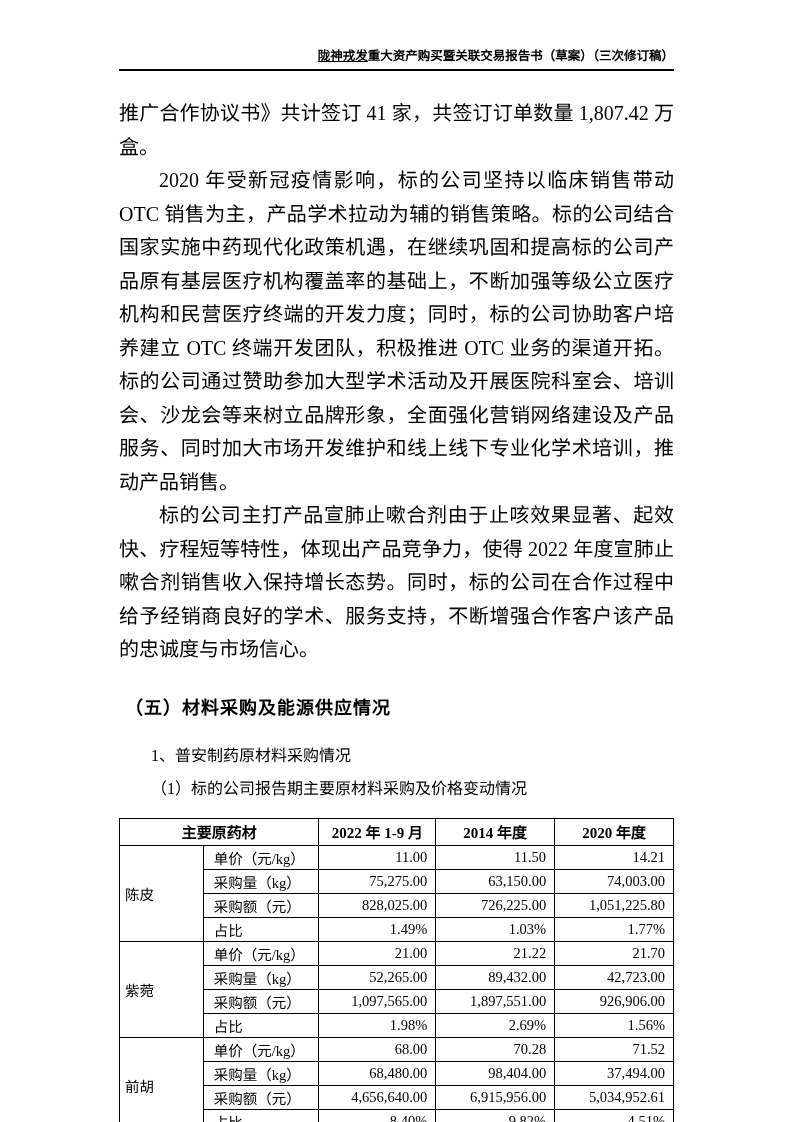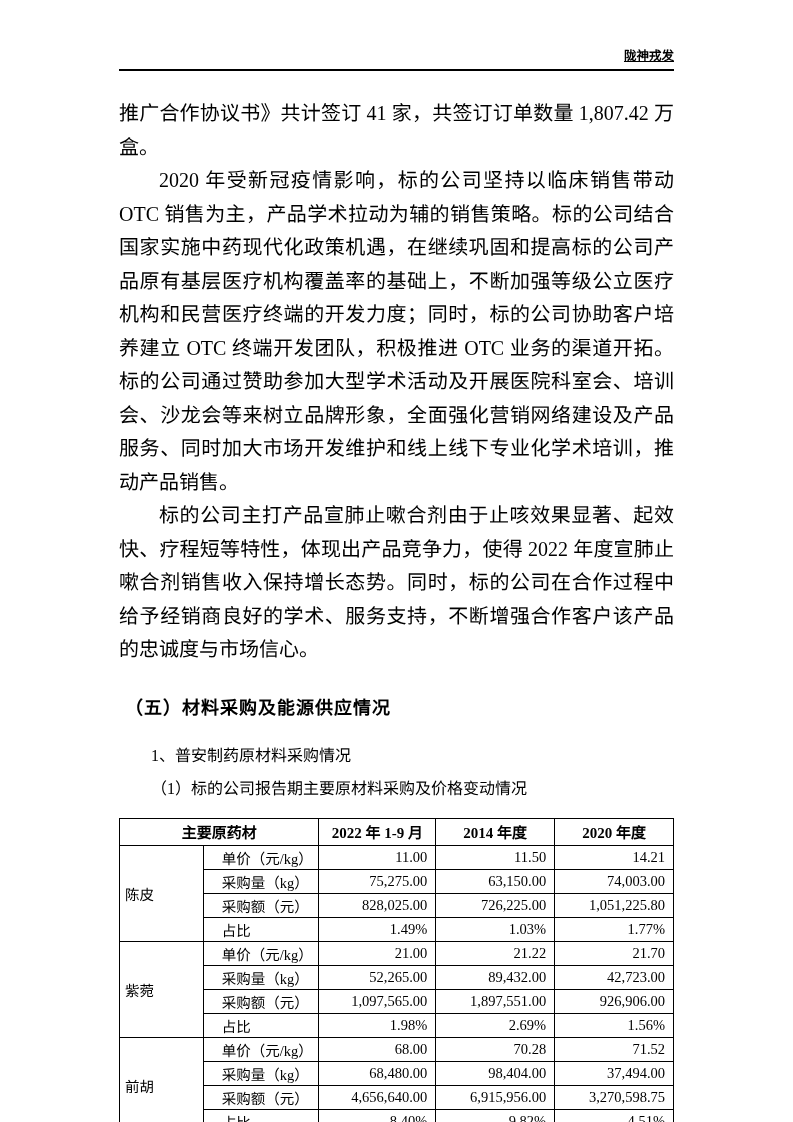--- a/index.html
+++ b/index.html
@@ -68,37 +68,38 @@
     text-align: center;
     height: 27px;
     font-size: 15px;
   }
   .data-table td.group-name {
     text-align: left;
     padding-left: 5px;
     vertical-align: middle;
     margin-left: 8px;
   }
-  .data-table td.metric { text-align: left; padding-left: 18px; }
+  .data-table td.metric { text-align: left; padding-left: 10px; }
   .data-table td.num { text-align: right; }
 
   .doc-footer {
     margin-top: 18px;
     text-align: right;
     font-weight: bold;
     font-size: 13.5px;
   }
 </style>
 </head>
 <body>
 
 <div class="page">
 
   <header class="doc-header">
     <span class="hdr-left">陇神戎发</span>
+    <span class="hdr-right">重大资产购买暨关联交易报告书（草案）（三次修订稿）</span>
   </header>
 
   <main class="doc-body">
 
     <p class="para no-indent">推广合作协议书》共计签订 41 家，共签订订单数量 1,807.42 万盒。</p>
 
     <p class="para">2020 年受新冠疫情影响，标的公司坚持以临床销售带动 OTC 销售为主，产品学术拉动为辅的销售策略。标的公司结合国家实施中药现代化政策机遇，在继续巩固和提高标的公司产品原有基层医疗机构覆盖率的基础上，不断加强等级公立医疗机构和民营医疗终端的开发力度；同时，标的公司协助客户培养建立 OTC 终端开发团队，积极推进 OTC 业务的渠道开拓。标的公司通过赞助参加大型学术活动及开展医院科室会、培训会、沙龙会等来树立品牌形象，全面强化营销网络建设及产品服务、同时加大市场开发维护和线上线下专业化学术培训，推动产品销售。</p>
 
     <p class="para">标的公司主打产品宣肺止嗽合剂由于止咳效果显著、起效快、疗程短等特性，体现出产品竞争力，使得 2022 年度宣肺止嗽合剂销售收入保持增长态势。同时，标的公司在合作过程中给予经销商良好的学术、服务支持，不断增强合作客户该产品的忠诚度与市场信心。</p>
 
@@ -185,21 +186,21 @@
           <tr>
             <td class="metric">采购量（kg）</td>
             <td class="num">68,480.00</td>
             <td class="num">98,404.00</td>
             <td class="num">37,494.00</td>
           </tr>
           <tr>
             <td class="metric">采购额（元）</td>
             <td class="num">4,656,640.00</td>
             <td class="num">6,915,956.00</td>
-            <td class="num">3,270,598.75</td>
+            <td class="num">5,034,952.61</td>
           </tr>
           <tr>
             <td class="metric">占比</td>
             <td class="num">8.40%</td>
             <td class="num">9.82%</td>
             <td class="num">4.51%</td>
           </tr>
           <tr>
             <td class="group-name" rowspan="1">荆芥</td>
             <td class="metric">单价（元/kg）</td>

